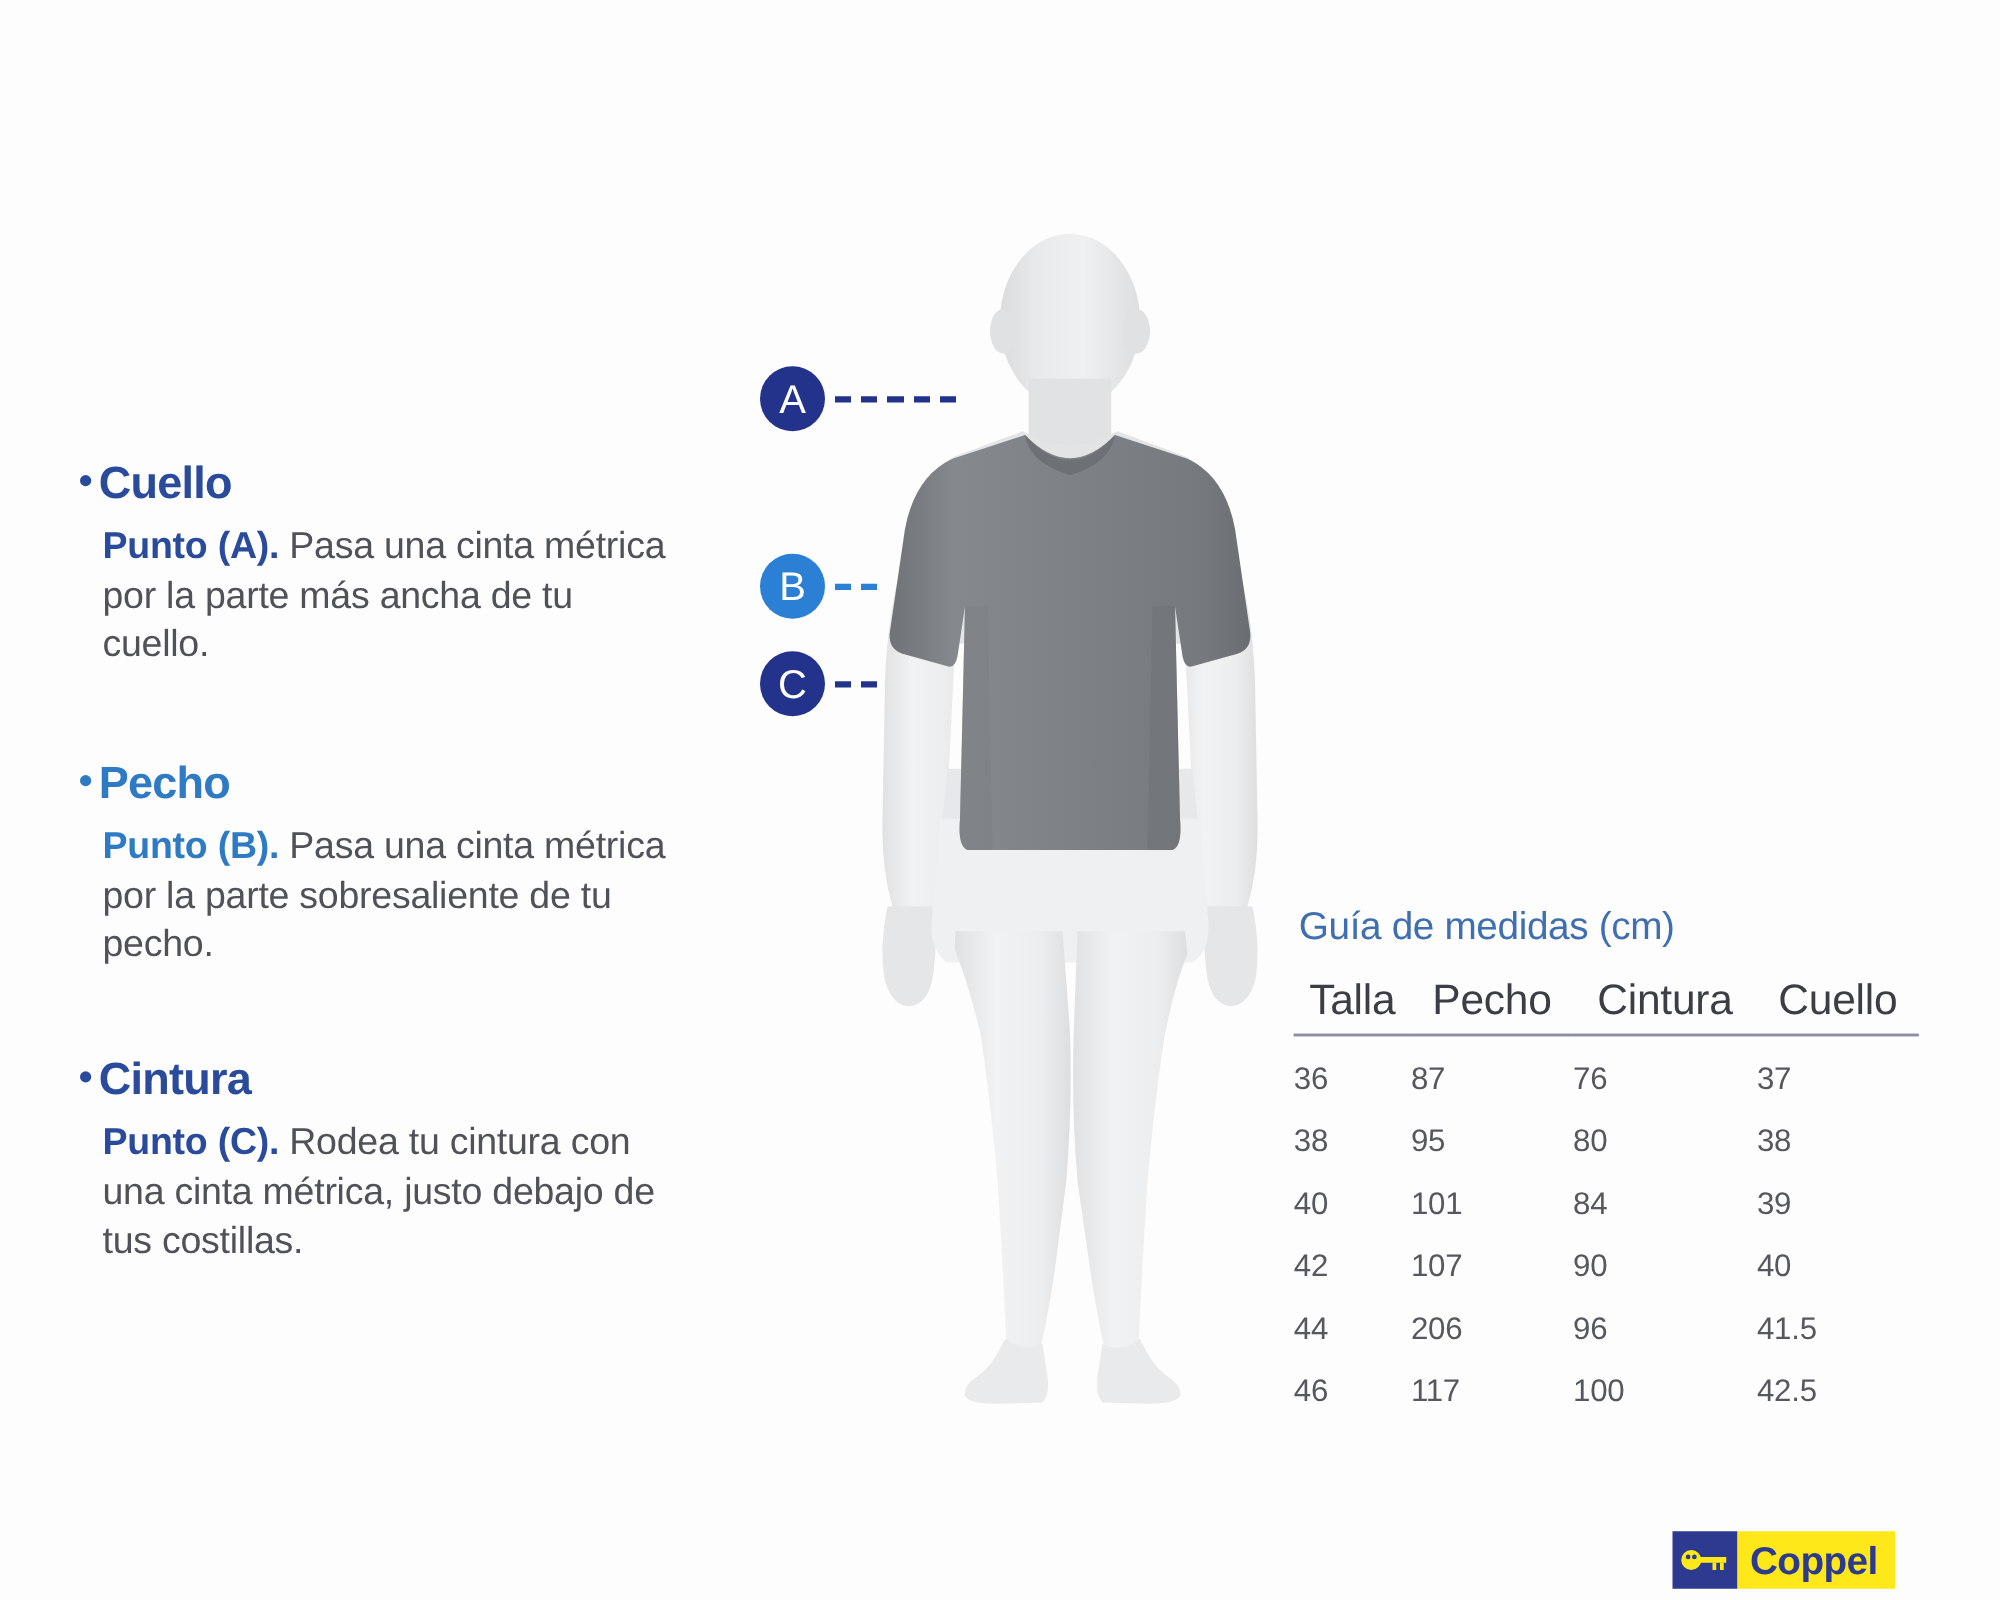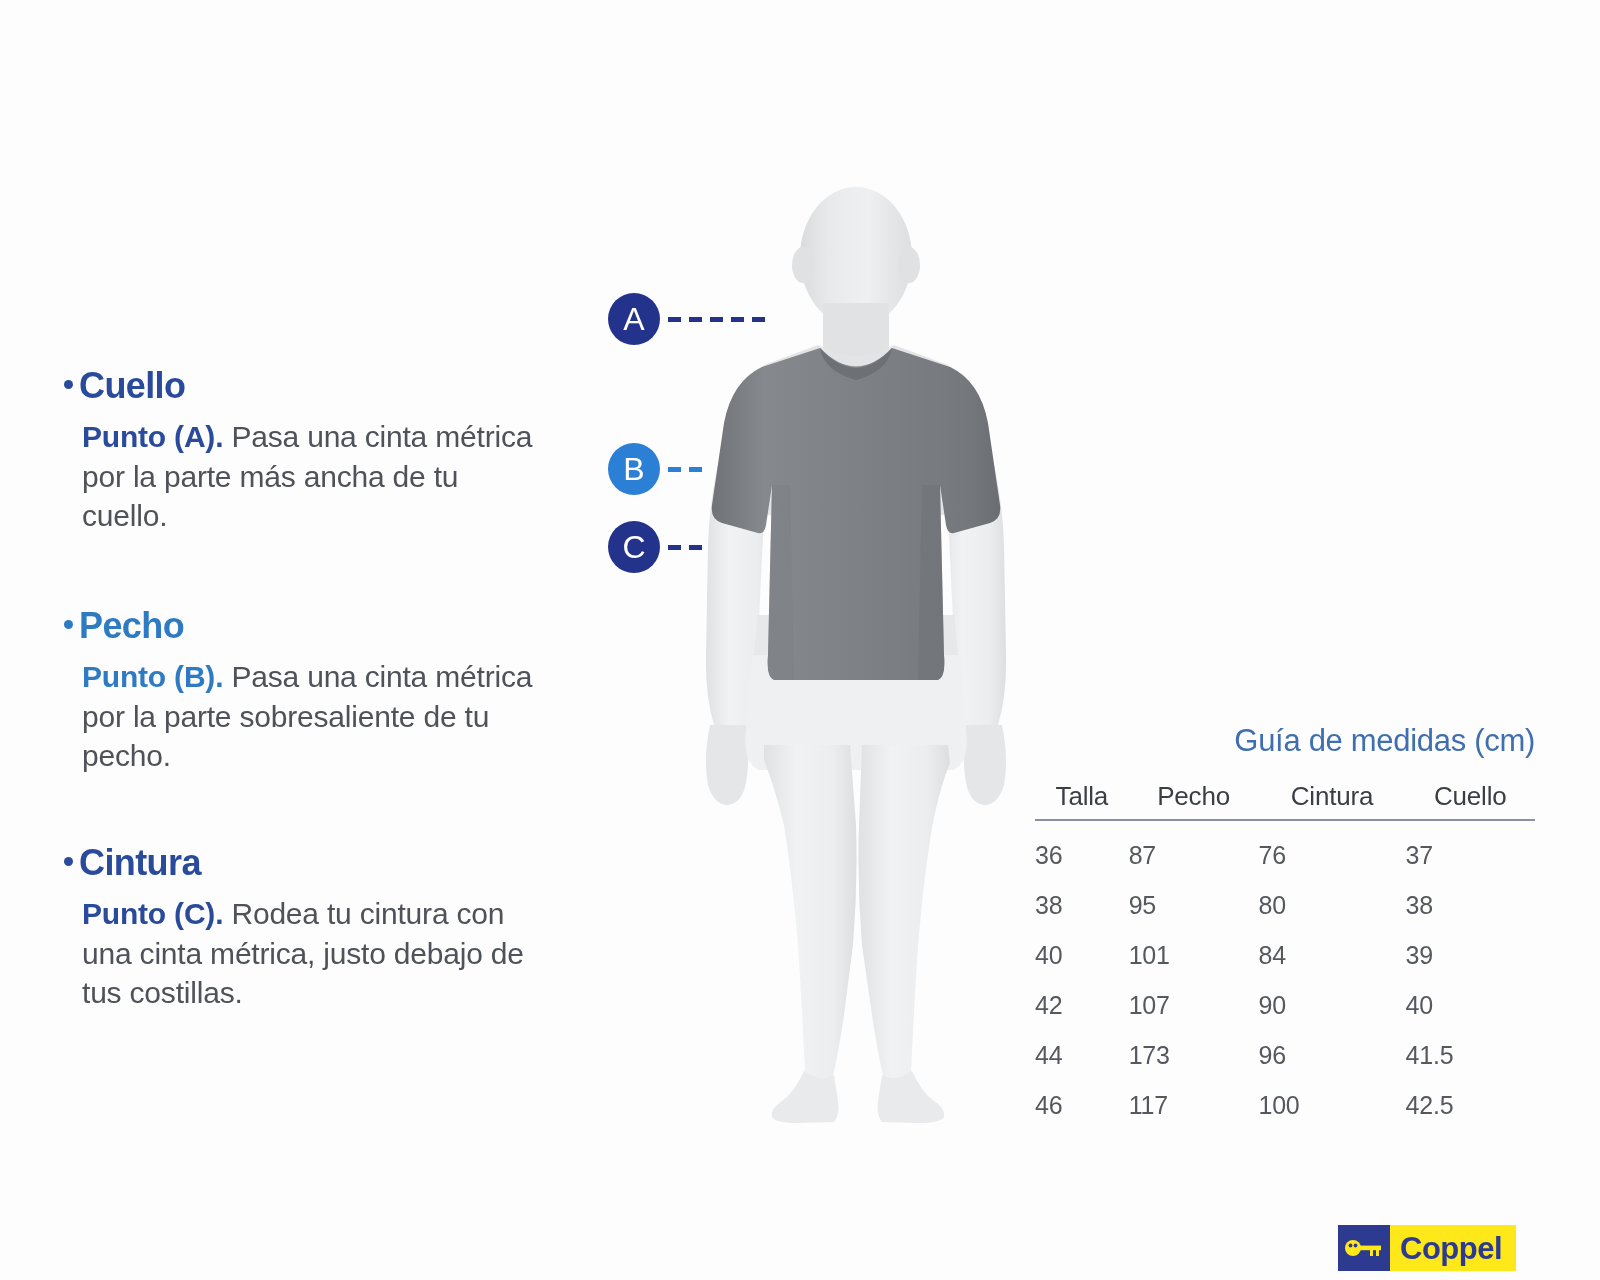--- a/index.html
+++ b/index.html
@@ -130,28 +130,27 @@
     left: 1035px;
     top: 723px;
     width: 500px;
   }
   .table-title {
     font-size: 31px;
     color: #3f6fb0;
     font-weight: 400;
     margin: 0 0 22px 4px;
     letter-spacing: -0.3px;
-    text-align: right;
   }
   table.size-table {
     border-collapse: collapse;
     width: 100%;
   }
   table.size-table th {
-    font-size: 26px;
+    font-size: 34px;
     font-weight: 400;
     color: #3b3f45;
     padding: 0 0 7px 0;
     text-align: center;
     border-bottom: 2px solid #8b8fa6;
     letter-spacing: -0.2px;
   }
   table.size-table td {
     font-size: 25px;
     font-weight: 400;
@@ -360,21 +359,21 @@
             <td>39</td>
           </tr>
           <tr>
             <td>42</td>
             <td>107</td>
             <td>90</td>
             <td>40</td>
           </tr>
           <tr>
             <td>44</td>
-            <td>173</td>
+            <td>206</td>
             <td>96</td>
             <td>41.5</td>
           </tr>
           <tr>
             <td>46</td>
             <td>117</td>
             <td>100</td>
             <td>42.5</td>
           </tr>
         </tbody>

